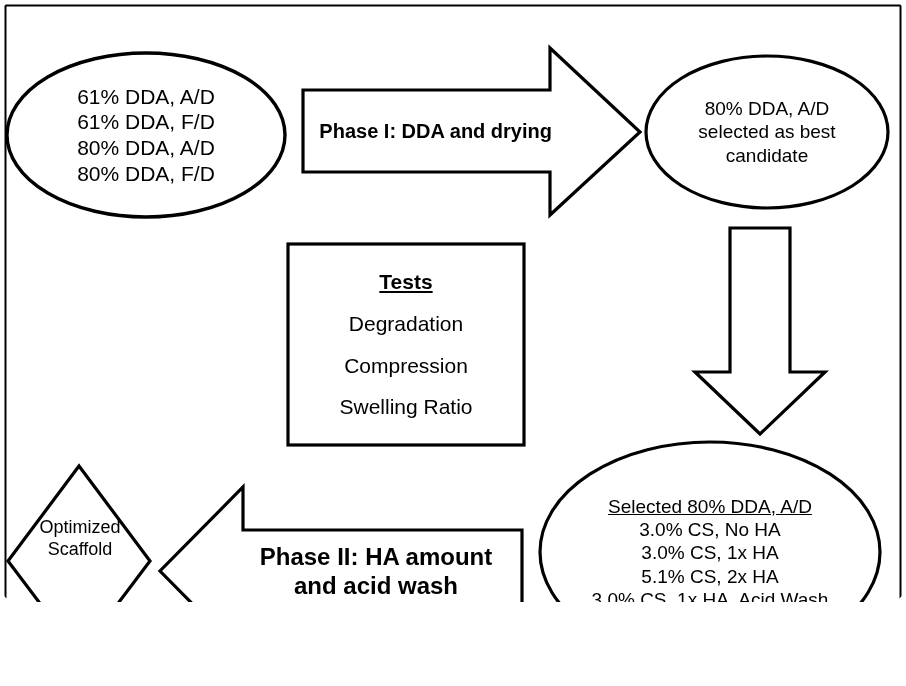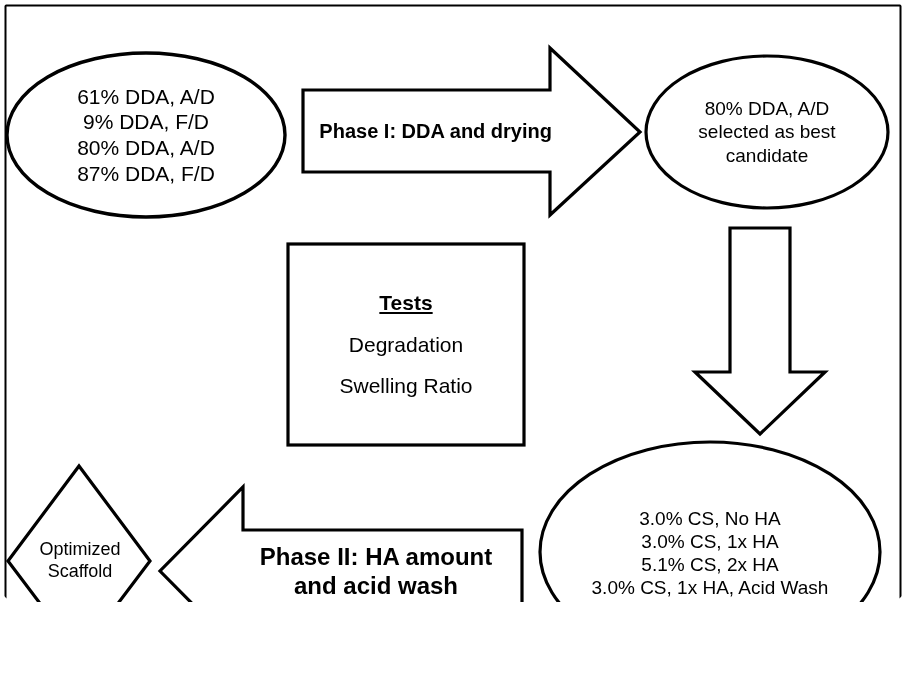--- a/index.html
+++ b/index.html
@@ -68,21 +68,21 @@
     left: 542px; top: 470px; width: 336px; height: 166px;
     font-size: 19px;
   }
   
   #txt-arrow-phase2 {
     left: 232px; top: 532px; width: 288px; height: 78px;
     font-size: 24px;
   }
   
   #txt-diamond-scaffold {
-    left: 28px; top: 522px; width: 104px; height: 78px;
+    left: 28px; top: 500px; width: 104px; height: 78px;
     font-size: 18px;
   }
 </style>
 </head>
 <body>
 
 <div id="canvas">
 
   <svg class="layer" viewBox="0 0 906 686">
 
@@ -100,42 +100,44 @@
 
     <ellipse cx="710" cy="552" rx="170" ry="110" fill="#ffffff" stroke="#000000" stroke-width="3.2"></ellipse>
 
     <path d="M 522 530 L 243 530 L 243 487 L 160 571 L 243 655 L 243 612 L 522 612 Z" fill="#ffffff" stroke="#000000" stroke-width="3.2" stroke-linejoin="miter"></path>
 
     <path d="M 79 466 L 150 561 L 79 655 L 8 561 Z" fill="#ffffff" stroke="#000000" stroke-width="3.2" stroke-linejoin="miter"></path>
   </svg>
 
   <div class="shape-text" id="txt-ellipse-options">
     <span class="t-line">61% DDA, A/D</span>
-    <span class="t-line">9% DDA, F/D</span>
+    <span class="t-line">61% DDA, F/D</span>
     <span class="t-line">80% DDA, A/D</span>
-    <span class="t-line">87% DDA, F/D</span>
+    <span class="t-line">80% DDA, F/D</span>
   </div>
 
   <div class="shape-text" id="txt-arrow-phase1">
     <span class="t-line t-bold">Phase I: DDA and drying</span>
   </div>
 
   <div class="shape-text" id="txt-ellipse-candidate">
     <span class="t-line">80% DDA, A/D</span>
     <span class="t-line">selected as best</span>
     <span class="t-line">candidate</span>
   </div>
 
   <div class="shape-text" id="txt-box-tests">
     <span class="t-line t-bold t-underline">Tests</span>
     <span class="t-line">Degradation</span>
+    <span class="t-line">Compression</span>
     <span class="t-line">Swelling Ratio</span>
   </div>
 
   <div class="shape-text" id="txt-ellipse-formulations">
+    <span class="t-line t-underline">Selected 80% DDA, A/D</span>
     <span class="t-line">3.0% CS, No HA</span>
     <span class="t-line">3.0% CS, 1x HA</span>
     <span class="t-line">5.1% CS, 2x HA</span>
     <span class="t-line">3.0% CS, 1x HA, Acid Wash</span>
   </div>
 
   <div class="shape-text" id="txt-arrow-phase2">
     <span class="t-line t-bold">Phase II: HA amount</span>
     <span class="t-line t-bold">and acid wash</span>
   </div>

